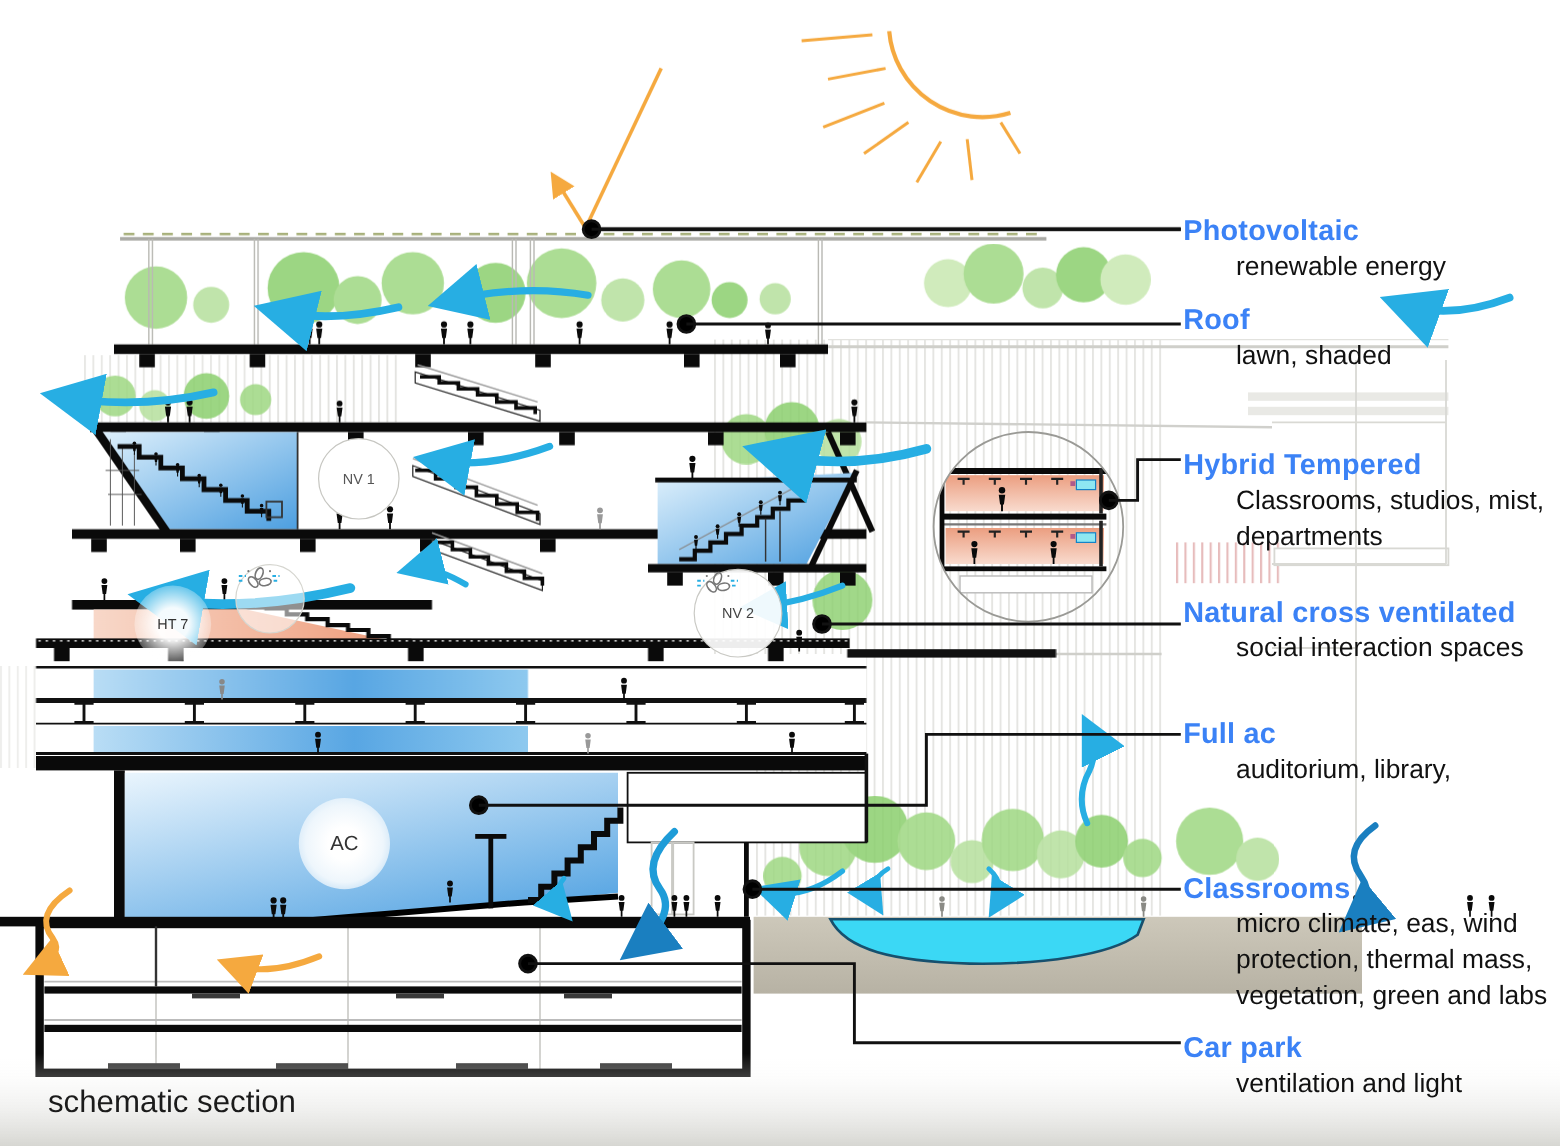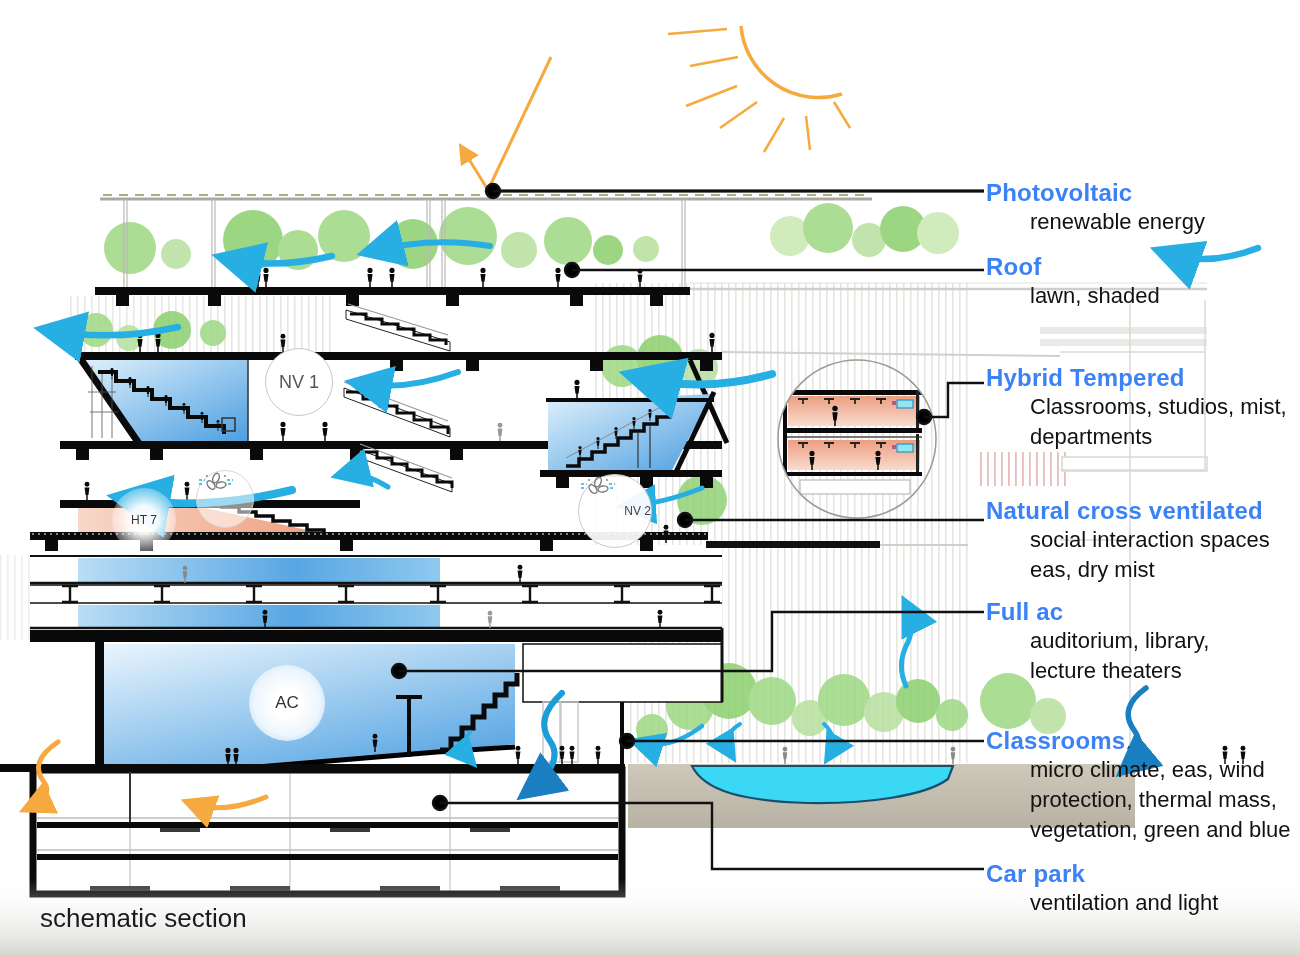--- a/index.html
+++ b/index.html
@@ -2,22 +2,22 @@
 <html><head>
 <meta charset="utf-8">
 <style>
   html,body{margin:0;padding:0;background:#fff;font-family:"Liberation Sans",sans-serif;}
   .canvas{position:relative;width:1300px;height:955px;background:#fff;overflow:hidden;}
   .canvas svg{position:absolute;left:0;top:0;}
   .legend-item{position:absolute;left:986px;width:312px;}
   .legend-title{font-size:24px;font-weight:700;color:#3b82f6;line-height:29px;letter-spacing:.2px;}
   .legend-line{font-size:22px;color:#111;line-height:30px;margin-left:44px;}
   .badge{position:absolute;border-radius:50%;display:flex;flex-direction:column;align-items:center;justify-content:center;text-align:center;}
-  .badge-nv1{left:265px;top:348px;width:66px;height:66px;border:1px solid #c6c6c1;background:#fff;color:#555;font-size:18px;}
-  .badge-nv2{left:578px;top:474px;width:72px;height:72px;border:1px solid #c9c9c4;background:rgba(255,255,255,.93);color:#444;font-size:12px;align-items:flex-end;}
+  .badge-nv1{left:265px;top:365px;width:66px;height:66px;border:1px solid #c6c6c1;background:#fff;color:#555;font-size:12px;}
+  .badge-nv2{left:578px;top:474px;width:72px;height:72px;border:1px solid #c9c9c4;background:rgba(255,255,255,.93);color:#444;font-size:12px;}
   .badge-mist{left:196px;top:470px;width:56px;height:56px;border:1px solid #d6d6d0;background:rgba(255,255,255,.55);}
   .badge-ht1{left:112px;top:488px;width:64px;height:64px;background:radial-gradient(circle, rgba(255,255,255,.95) 30%, rgba(255,255,255,.2) 78%);color:#333;font-size:12px;}
   .badge-ac{left:249px;top:665px;width:76px;height:76px;background:radial-gradient(circle, #ffffff 25%, #eef6fc 60%, rgba(240,248,253,.15) 100%);color:#333;font-size:17px;text-align:right;}
   .caption{position:absolute;left:40px;top:903px;font-size:26px;color:#1b1b1b;}
 </style>
 </head>
 <body>
 
 <div class="canvas">
 
@@ -505,40 +505,38 @@
   </div>
 
   <div class="legend-item" style="top:178px">
     <div class="legend-title">Photovoltaic</div>
     <div class="legend-line">renewable energy</div>
   </div>
   <div class="legend-item" style="top:252px">
     <div class="legend-title">Roof</div>
     <div class="legend-line">lawn, shaded</div>
   </div>
-  <div class="legend-item" style="top:363px">
+  <div class="legend-item" style="top:373px">
     <div class="legend-title">Hybrid Tempered</div>
     <div class="legend-line">Classrooms, studios, mist,</div>
     <div class="legend-line">departments</div>
   </div>
   <div class="legend-item" style="top:496px">
     <div class="legend-title">Natural cross ventilated</div>
     <div class="legend-line">social interaction spaces</div>
-    <div class="legend-line">eas, dry mist</div>
   </div>
   <div class="legend-item" style="top:597px">
     <div class="legend-title">Full ac</div>
     <div class="legend-line">auditorium, library,</div>
-    <div class="legend-line">lecture theaters</div>
   </div>
   <div class="legend-item" style="top:726px">
     <div class="legend-title">Classrooms</div>
     <div class="legend-line">micro climate, eas, wind</div>
     <div class="legend-line">protection, thermal mass,</div>
-    <div class="legend-line">vegetation, green and blue</div>
+    <div class="legend-line">vegetation, green and labs</div>
   </div>
   <div class="legend-item" style="top:859px">
     <div class="legend-title">Car park</div>
     <div class="legend-line">ventilation and light</div>
   </div>
 
   <div class="caption">schematic section</div>
 </div>
 
 </body></html>

